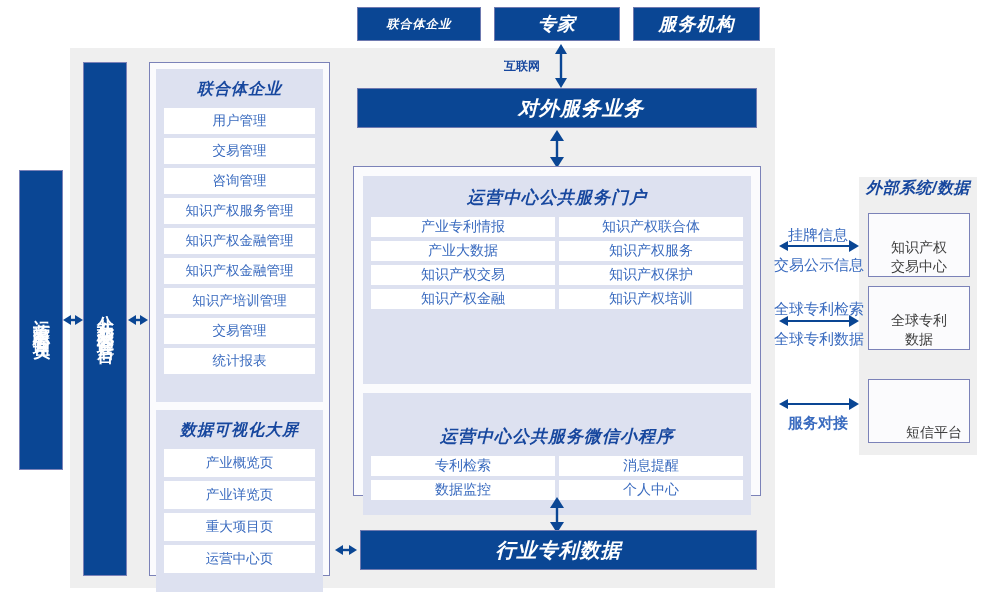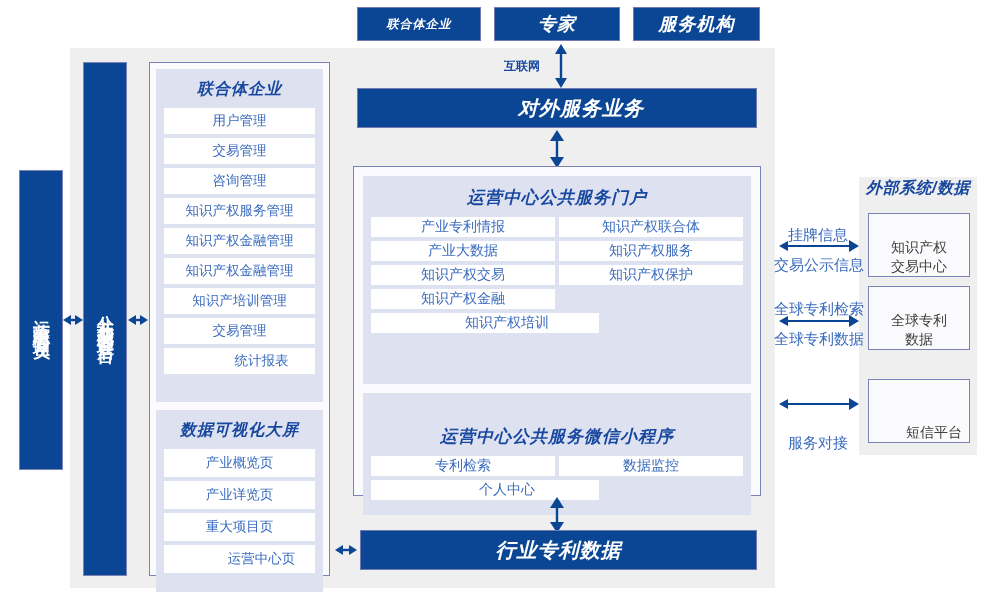--- a/index.html
+++ b/index.html
@@ -63,21 +63,21 @@
   }
   .cell{
     background:#ffffff;
     color:#3a6bbf;
     font-size:13.5px;
     text-align:center;
     display:flex;align-items:center;justify-content:center;
     margin-bottom:4px;
     height:26px;
   }
-  .cell:last-child{margin-bottom:0;padding-left:44px;}
+  .cell:last-child{margin-bottom:0;}
 
   
   .grid2{display:flex;flex-wrap:wrap;gap:4px;}
   .grid2 .cell{width:calc(50% - 2px);margin-bottom:0;height:20px;font-size:14px;}
 
   
   .ext-stage{background:#efefef;}
   .ext-title{
     color:#17479e;font-weight:bold;font-style:italic;font-size:16px;
     text-align:center;letter-spacing:.5px;
@@ -176,20 +176,21 @@
       <div class="cell">知识产权保护</div>
       <div class="cell">知识产权金融</div>
       <div class="cell">知识产权培训</div>
     </div>
   </div>
 
   <div class="group" style="margin-top:9px;height:107px;">
     <div class="group-title" style="font-size:17px;margin-top:22px;">运营中心公共服务微信小程序</div>
     <div class="grid2">
       <div class="cell">专利检索</div>
+      <div class="cell">消息提醒</div>
       <div class="cell">数据监控</div>
       <div class="cell">个人中心</div>
     </div>
   </div>
 </div>
 
 <svg class="abs" style="left:547px;top:497px;width:20px;height:36px;" viewBox="0 0 20 36">
   <line x1="10" y1="5" x2="10" y2="31" stroke="#0a4694" stroke-width="2.4"></line>
   <polygon points="10,0 3,11 17,11" fill="#0a4694"></polygon>
   <polygon points="10,36 3,25 17,25" fill="#0a4694"></polygon>
@@ -233,13 +234,13 @@
   <polygon points="0,8 9,3 9,13" fill="#0a4694"></polygon>
   <polygon points="80,8 70,2 70,14" fill="#0a4694"></polygon>
 </svg>
 <div class="abs lbl" style="left:774px;top:330px;width:90px;">全球专利数据</div>
 
 <svg class="abs" style="left:779px;top:396px;width:80px;height:16px;" viewBox="0 0 80 16">
   <line x1="6" y1="8" x2="74" y2="8" stroke="#0a4694" stroke-width="2.2"></line>
   <polygon points="0,8 9,3 9,13" fill="#0a4694"></polygon>
   <polygon points="80,8 70,2 70,14" fill="#0a4694"></polygon>
 </svg>
-<div class="abs lbl" style="left:778px;top:434px;width:80px;">服务对接</div>
+<div class="abs lbl" style="left:778px;top:414px;width:80px;font-weight:bold;">服务对接</div>
 
 </body></html>

